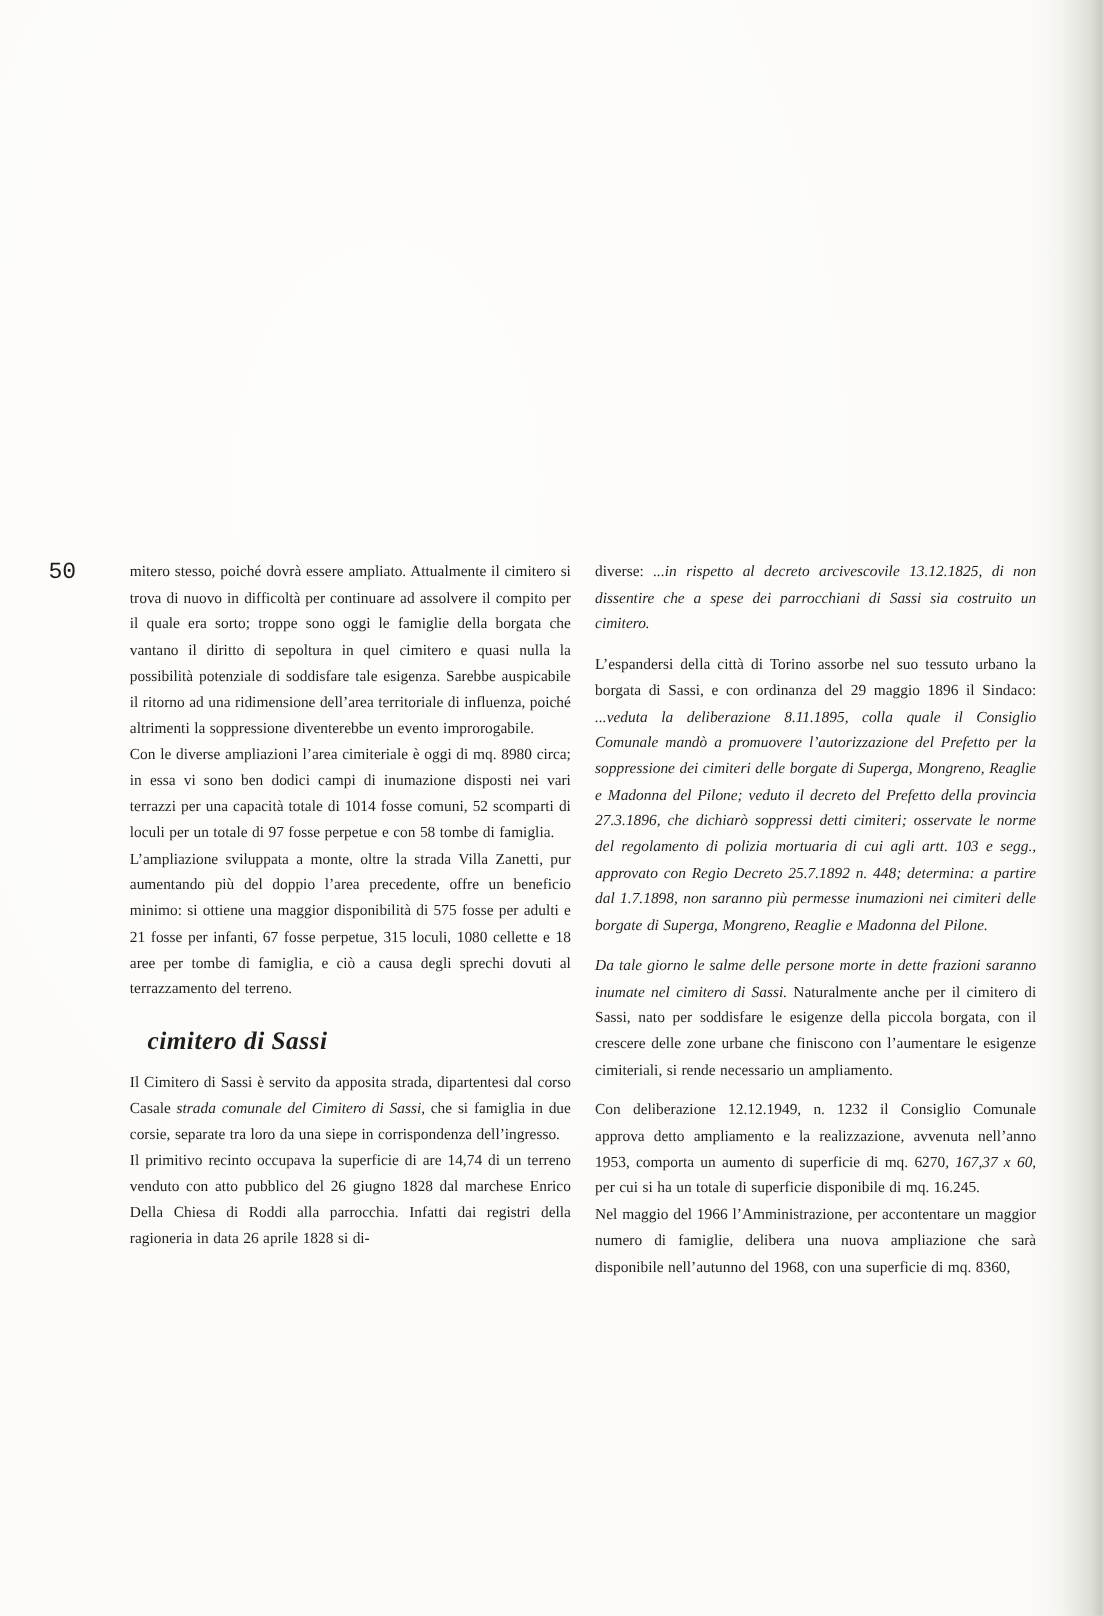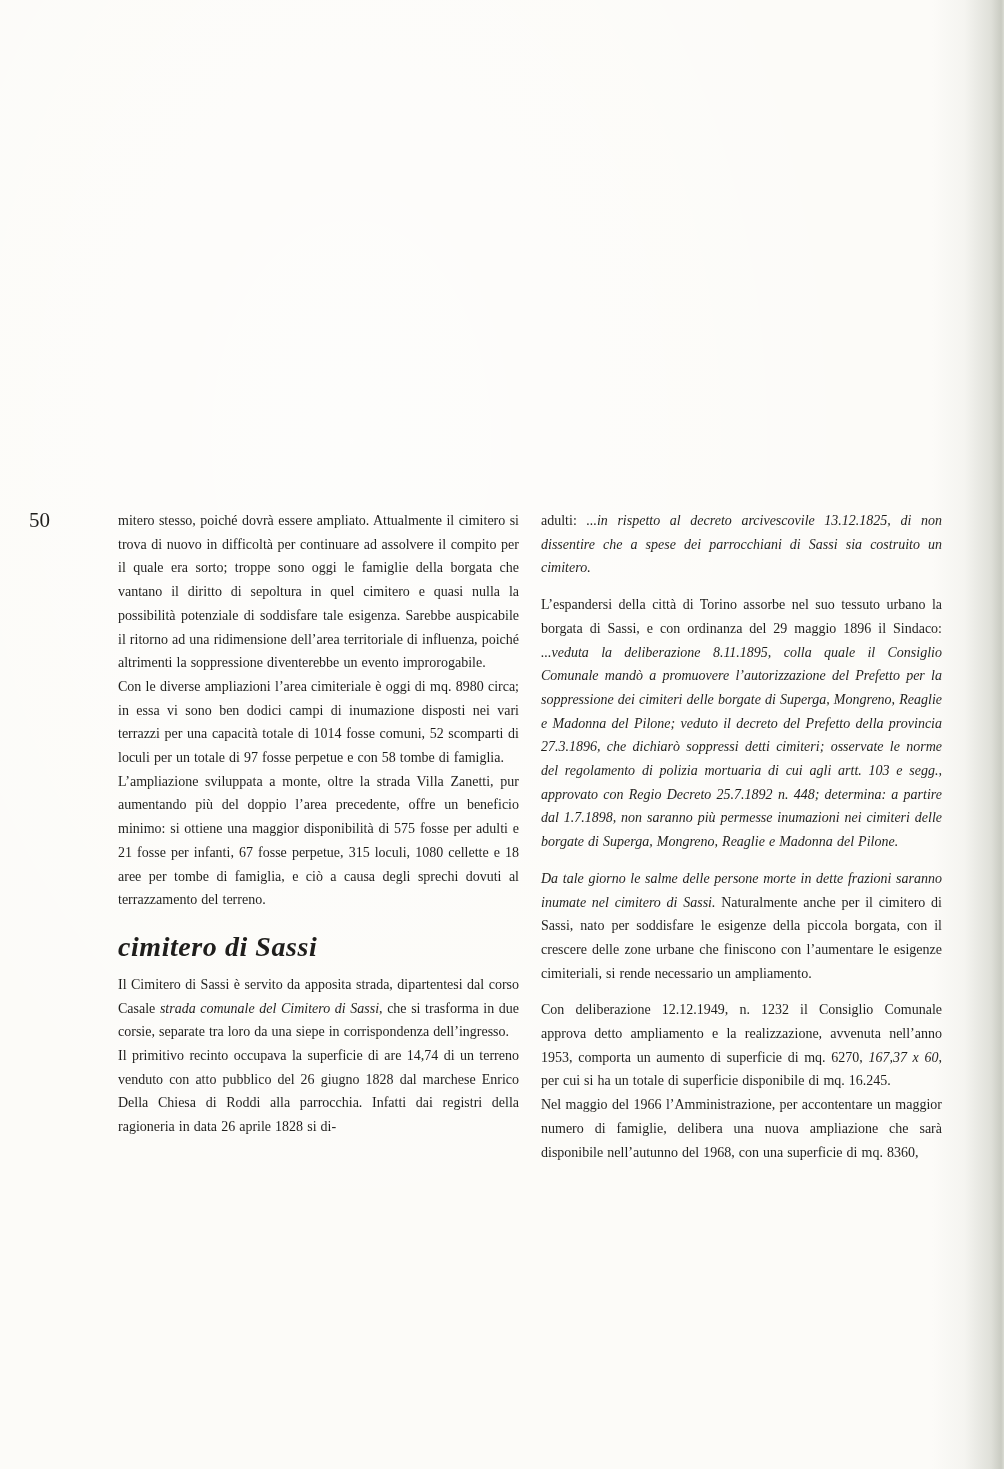--- a/index.html
+++ b/index.html
@@ -14,24 +14,25 @@
     overflow: hidden;
     font-family: "Liberation Serif", "DejaVu Serif", serif;
     color: #1f1e1c;
   }
   .page {
     position: absolute;
     inset: 0;
   }
   .page-number {
     position: absolute;
-    left: 29px;
+    left: 44px;
     top: 509px;
     font-size: 21px;
     line-height: 23.7px;
+    font-family: Liberation Mono, monospace;
   }
   .text-columns {
     position: absolute;
     left: 118px;
     top: 509px;
     width: 824px;
     display: flex;
     gap: 22px;
   }
   .column {
@@ -47,22 +48,22 @@
     -webkit-hyphens: auto;
     word-spacing: 0.04em;
   }
   p.paragraph i, h2.heading {
     font-style: italic;
   }
   .gap-before {
     margin-top: 13px !important;
   }
   h2.heading {
-    margin: 23px 0 14px 0;
-    font-size: 28px;
+    margin: 23px 0 14px 16px;
+    font-size: 23px;
     line-height: 24px;
     font-weight: bold;
     letter-spacing: 0.02em;
   }
   .page-edge {
     position: absolute;
     top: 0;
     right: 0;
     width: 72px;
     height: 100%;
@@ -90,25 +91,25 @@
   <div class="paper-sheen"></div>
 
   <div class="page-number">50</div>
 
   <div class="text-columns">
     <div class="column column-left">
         <p class="paragraph"><span>mitero stesso, poiché dovrà essere ampliato. Attualmente il cimitero si trova di nuovo in difficoltà per continuare ad assolvere il compito per il quale era sorto; troppe sono oggi le famiglie della borgata che vantano il diritto di sepoltura in quel cimitero e quasi nulla la possibilità potenziale di soddisfare tale esigenza. Sarebbe auspicabile il ritorno ad una ridimensione dell’area territoriale di influenza, poiché altrimenti la soppressione diventerebbe un evento improrogabile.</span></p>
         <p class="paragraph"><span>Con le diverse ampliazioni l’area cimiteriale è oggi di mq. 8980 circa; in essa vi sono ben dodici campi di inumazione disposti nei vari terrazzi per una capacità totale di 1014 fosse comuni, 52 scomparti di loculi per un totale di 97 fosse perpetue e con 58 tombe di famiglia.</span></p>
         <p class="paragraph"><span>L’ampliazione sviluppata a monte, oltre la strada Villa Zanetti, pur aumentando più del doppio l’area precedente, offre un beneficio minimo: si ottiene una maggior disponibilità di 575 fosse per adulti e 21 fosse per infanti, 67 fosse perpetue, 315 loculi, 1080 cellette e 18 aree per tombe di famiglia, e ciò a causa degli sprechi dovuti al terrazzamento del terreno.</span></p>
         <h2 class="heading"><span>cimitero di Sassi</span></h2>
-        <p class="paragraph"><span>Il Cimitero di Sassi è servito da apposita strada, dipartentesi dal corso Casale </span><i>strada comunale del Cimitero di Sassi</i><span>, che si trasforma in due corsie, separate tra loro da una siepe in corrispondenza dell’ingresso.</span></p>
+        <p class="paragraph"><span>Il Cimitero di Sassi è servito da apposita strada, dipartentesi dal corso Casale </span><i>strada comunale del Cimitero di Sassi</i><span>, che si famiglia in due corsie, separate tra loro da una siepe in corrispondenza dell’ingresso.</span></p>
         <p class="paragraph"><span>Il primitivo recinto occupava la superficie di are 14,74 di un terreno venduto con atto pubblico del 26 giugno 1828 dal marchese Enrico Della Chiesa di Roddi alla parrocchia. Infatti dai registri della ragioneria in data 26 aprile 1828 si di-</span></p>
       </div>
     <div class="column column-right">
-        <p class="paragraph"><span>adulti: </span><i>...in rispetto al decreto arcivescovile 13.12.1825, di non dissentire che a spese dei parrocchiani di Sassi sia costruito un cimitero.</i></p>
+        <p class="paragraph"><span>diverse: </span><i>...in rispetto al decreto arcivescovile 13.12.1825, di non dissentire che a spese dei parrocchiani di Sassi sia costruito un cimitero.</i></p>
         <p class="paragraph gap-before"><span>L’espandersi della città di Torino assorbe nel suo tessuto urbano la borgata di Sassi, e con ordinanza del 29 maggio 1896 il Sindaco: </span><i>...veduta la deliberazione 8.11.1895, colla quale il Consiglio Comunale mandò a promuovere l’autorizzazione del Prefetto per la soppressione dei cimiteri delle borgate di Superga, Mongreno, Reaglie e Madonna del Pilone; veduto il decreto del Prefetto della provincia 27.3.1896, che dichiarò soppressi detti cimiteri; osservate le norme del regolamento di polizia mortuaria di cui agli artt. 103 e segg., approvato con Regio Decreto 25.7.1892 n. 448; determina: a partire dal 1.7.1898, non saranno più permesse inumazioni nei cimiteri delle borgate di Superga, Mongreno, Reaglie e Madonna del Pilone.</i></p>
         <p class="paragraph gap-before"><i>Da tale giorno le salme delle persone morte in dette frazioni saranno inumate nel cimitero di Sassi.</i><span> Naturalmente anche per il cimitero di Sassi, nato per soddisfare le esigenze della piccola borgata, con il crescere delle zone urbane che finiscono con l’aumentare le esigenze cimiteriali, si rende necessario un ampliamento.</span></p>
         <p class="paragraph gap-before"><span>Con deliberazione 12.12.1949, n. 1232 il Consiglio Comunale approva detto ampliamento e la realizzazione, avvenuta nell’anno 1953, comporta un aumento di superficie di mq. 6270, </span><i>167,37 x 60</i><span>, per cui si ha un totale di superficie disponibile di mq. 16.245.</span></p>
         <p class="paragraph"><span>Nel maggio del 1966 l’Amministrazione, per accontentare un maggior numero di famiglie, delibera una nuova ampliazione che sarà disponibile nell’autunno del 1968, con una superficie di mq. 8360, </span></p>
       </div>
   </div>
 
   <div class="page-edge"></div>
 </div>
 

